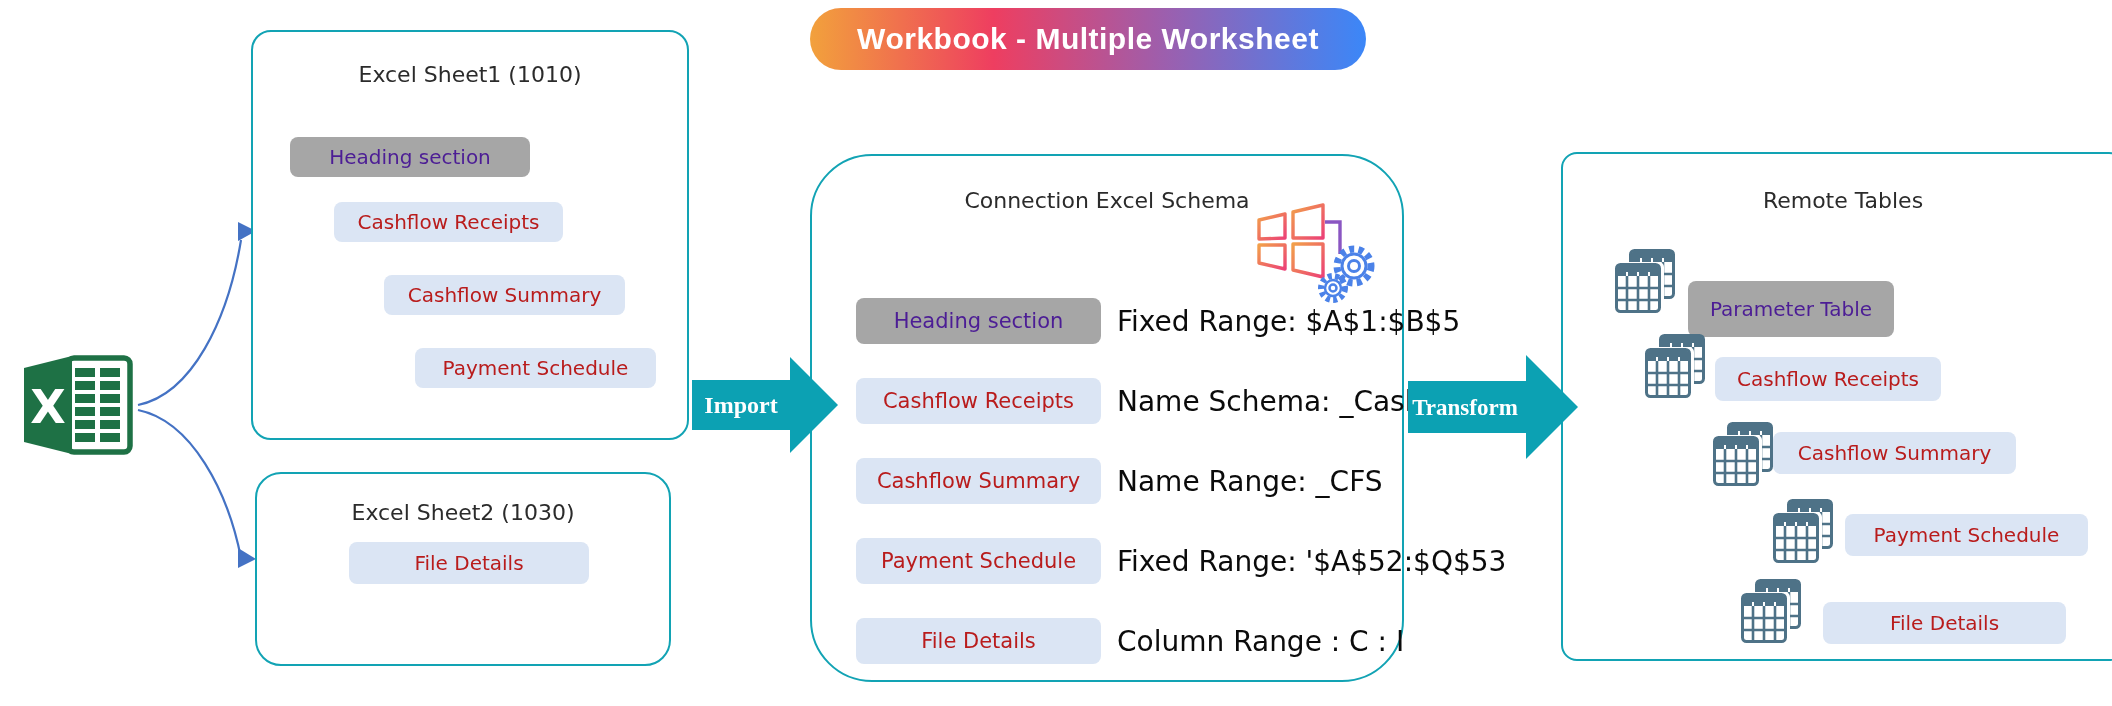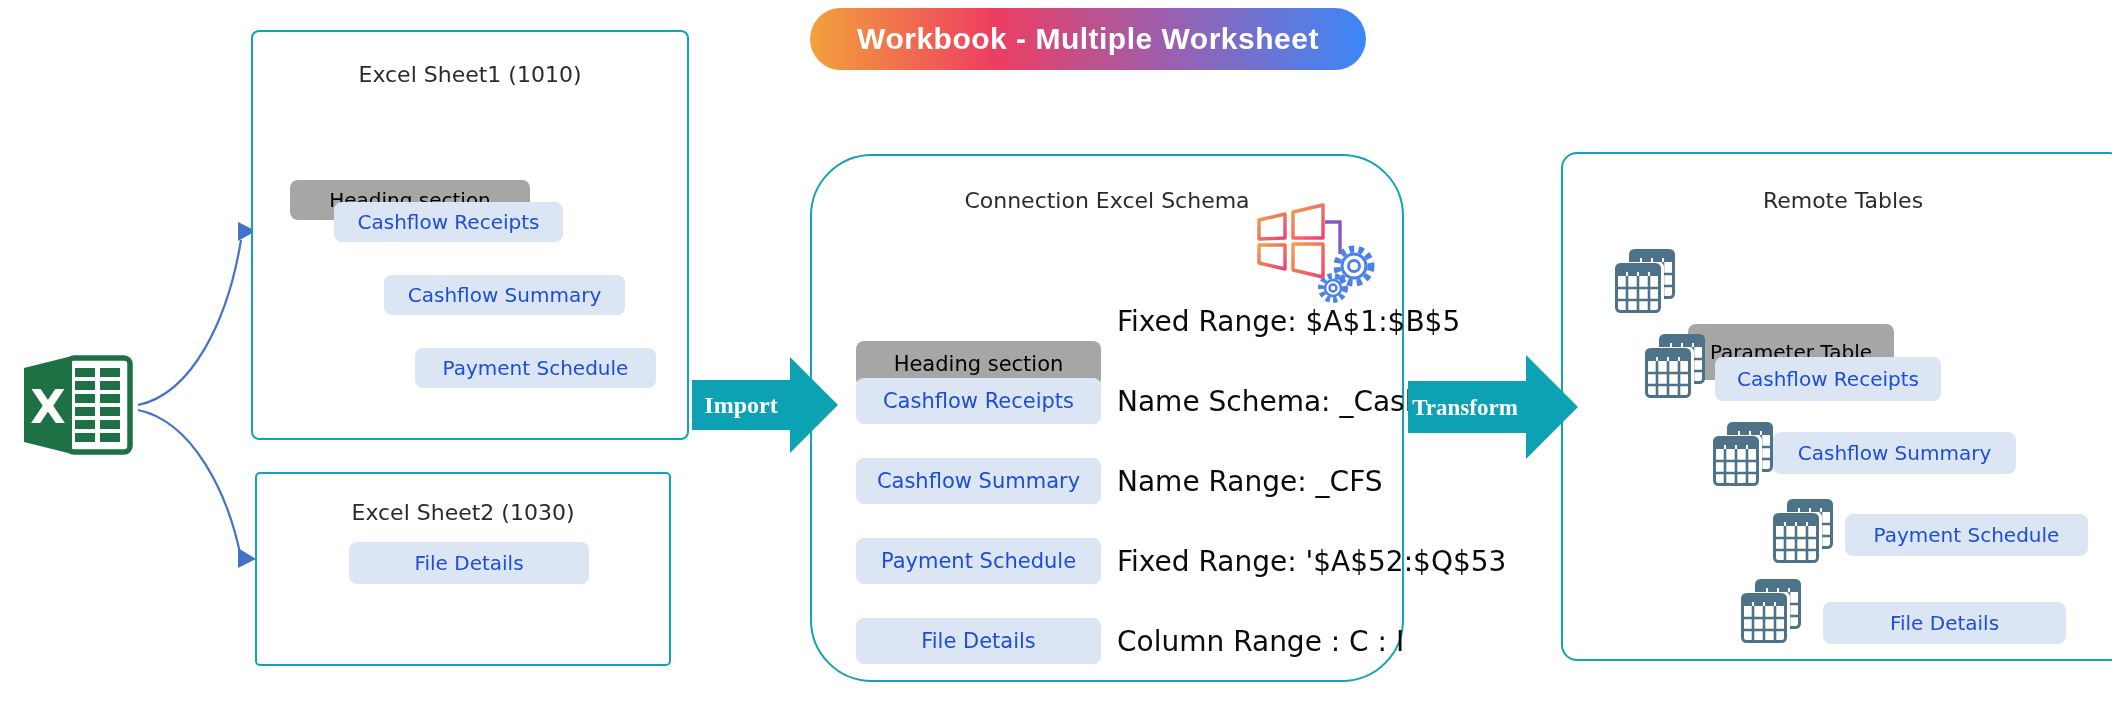--- a/index.html
+++ b/index.html
@@ -9,30 +9,30 @@
 
   
   .banner{left:810px;top:8px;width:556px;height:62px;border-radius:32px;
           background:linear-gradient(90deg,#f2a13c 0%,#ee3e60 33%,#9c5fae 64%,#3b87f8 100%);
           display:flex;align-items:center;justify-content:center;}
   .banner span{font-family:"Liberation Sans",sans-serif;font-weight:bold;font-size:30px;
                color:#ffffff;letter-spacing:.5px;}
 
   
   .gbox{border:2.5px solid #12a3b4;background:#ffffff;}
-  .box1{left:251px;top:30px;width:434px;height:406px;border-radius:8px;}
-  .box2{left:255px;top:472px;width:412px;height:190px;border-radius:5px;}
+  .box1{left:251px;top:30px;width:434px;height:406px;border-radius:20px;}
+  .box2{left:255px;top:472px;width:412px;height:190px;border-radius:26px;}
   .schema{left:810px;top:154px;width:590px;height:524px;border-radius:62px;}
   .remote{left:1561px;top:152px;width:560px;height:505px;border-radius:16px;}
   .gtitle{position:absolute;left:0;width:100%;text-align:center;font-size:22px;color:#2b2b2b;}
 
   
   .chip{position:absolute;border-radius:8px;display:flex;align-items:center;justify-content:center;
-        font-size:20px;color:#1d4ed8;background:#dbe5f4;}
-  .chip.gray{background:#a6a6a6;color:#000000;margin-top:43px;}
+        font-size:20px;color:#b91c1c;background:#dbe5f4;}
+  .chip.gray{background:#a6a6a6;color:#4c1d95;}
   .schema .chip{font-size:21px;}
   .annot{position:absolute;font-size:28px;color:#0b0b0b;display:flex;align-items:center;height:46px;white-space:pre;}
 
   
   .flow-label{font-family:"Liberation Serif",serif;font-weight:bold;fill:#ffffff;}
 
   svg{display:block;}
 </style>
 </head>
 <body>

